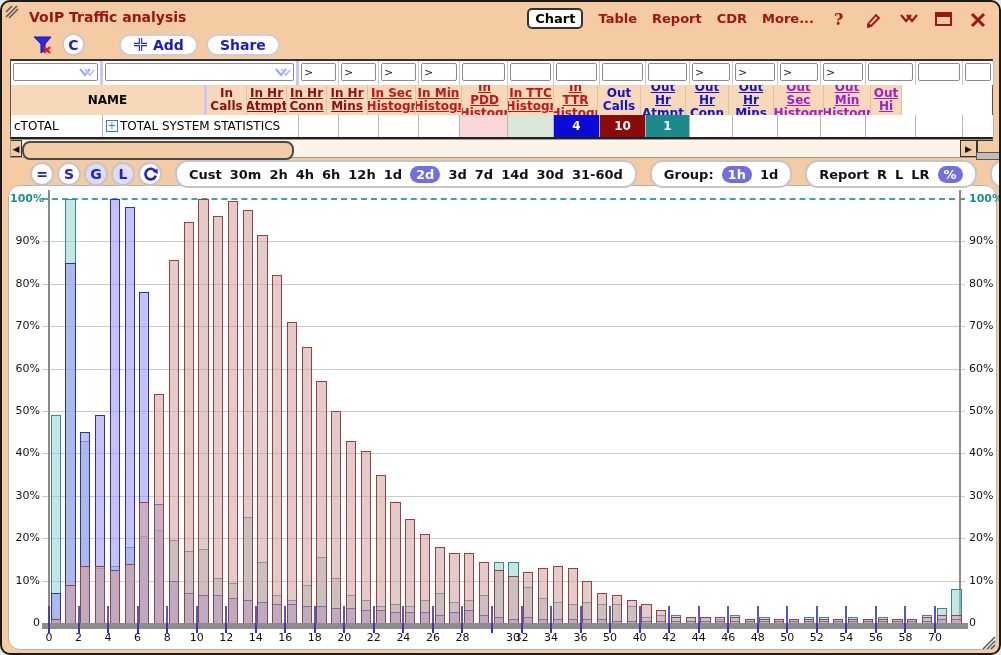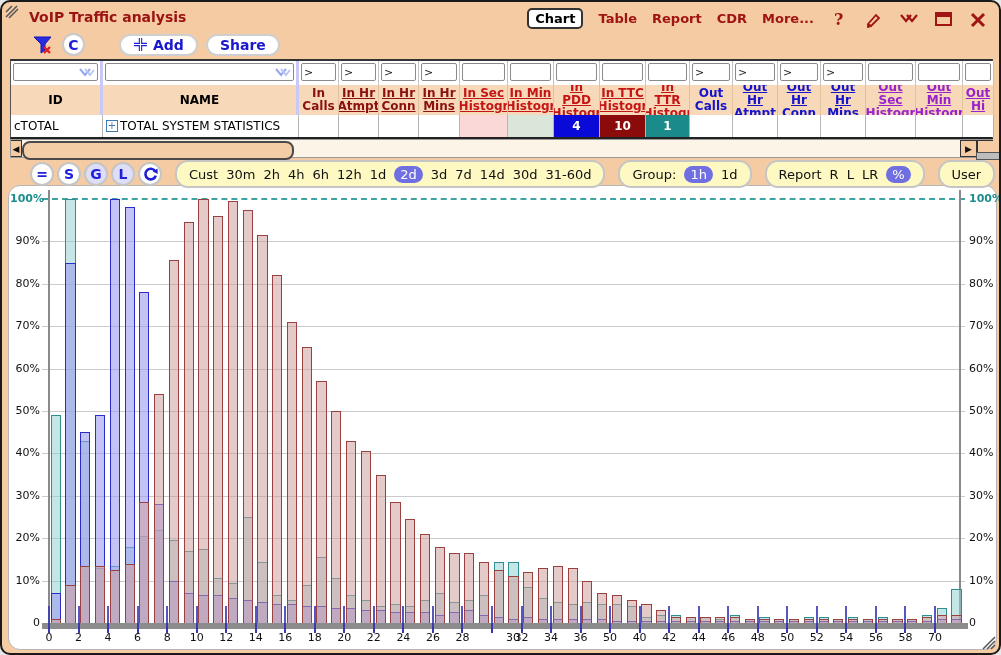--- a/index.html
+++ b/index.html
@@ -34,22 +34,22 @@
   #hscroll{position:absolute;left:8px;top:137px;width:983px;height:19px;background:#fdf4e8;border:1px solid #999;box-sizing:border-box;}
   #hthumb{position:absolute;left:11px;top:1px;width:268px;height:15px;background:#f2cda6;border:2px solid #4a4a4a;border-radius:8px;}
   .scroll-btn{position:absolute;top:0;height:17px;background:#f4cba3;border:1px solid #333;box-sizing:border-box;
      display:flex;align-items:center;justify-content:center;font-size:9px;color:#111;}
   #splitter{position:absolute;left:974px;top:150px;width:27px;height:8px;background:#bdbdbd;border:1px solid #555;box-sizing:border-box;}
   
   #chart-toolbar{position:absolute;left:28px;top:158px;display:flex;align-items:center;gap:5px;z-index:20;}
   .tool-circle{width:24px;height:24px;border-radius:50%;background:#fff;border:2px solid #c5c5c5;box-sizing:border-box;
      display:flex;align-items:center;justify-content:center;font-weight:bold;color:#2020d8;font-size:14px;}
   .tool-circle.lit{background:#dedef8;}
-  .bar-pill{background:#fef9c3;border:2px solid #c5c5c5;border-radius:13px;height:24px;box-sizing:border-box;
-     display:flex;align-items:center;gap:8px;padding:12px 12px;font-size:13px;font-weight:normal;color:#111;margin-left:8px;white-space:nowrap;}
+  .bar-pill{background:#ffffff;border:2px solid #c5c5c5;border-radius:13px;height:24px;box-sizing:border-box;
+     display:flex;align-items:center;gap:8px;padding:12px 12px;font-size:13px;font-weight:bold;color:#111;margin-left:8px;white-space:nowrap;}
   .opt{cursor:pointer;}
   .opt.sel{background:#6f6fe2;color:#fff;border-radius:9px;padding:1px 6px;}
   
   #panel{position:absolute;left:6px;top:183px;width:989px;height:465px;background:#fff;border:1px solid #b5b5b5;
      border-radius:12px;box-sizing:border-box;}
   #plot{position:absolute;left:40px;top:13px;width:912px;height:424px;}
   .gridline{position:absolute;left:-7px;right:-4px;height:1px;background:#cbcbcb;}
   #line100{position:absolute;left:-7px;right:-4px;top:-1px;border-top:2px dashed #3fa3a3;}
   .vaxis{position:absolute;top:-9px;width:2px;height:435px;background:#8a8a8a;}
   #xaxis-bar{position:absolute;left:33px;top:437px;width:926px;height:6px;background:#8c8c8c;}
@@ -179,23 +179,20 @@
           <div class="fbox"></div>
         </div>
         <div class="tcell" style="width: 47px;">
           <div class="fbox"></div>
         </div>
         <div class="tcell" style="width: 31px;">
           <div class="fbox"></div>
         </div>
       </div>
     <div class="trow" id="header-row">
-        <div class="tcell sep-lav" style="width: 92px; color: rgb(0, 0, 0);">
-          <div>ID</div>
-        </div>
         <div class="tcell sep-lav" style="width: 196px; color: rgb(0, 0, 0);">
           <div>NAME</div>
         </div>
         <div class="tcell" style="width: 40px; color: rgb(139, 16, 16);">
           <div>In</div>
           <div>Calls</div>
         </div>
         <div class="tcell" style="width: 40px; color: rgb(139, 16, 16);">
           <div style="text-decoration: underline;">In Hr</div>
           <div style="text-decoration: underline;">Atmpt</div>

